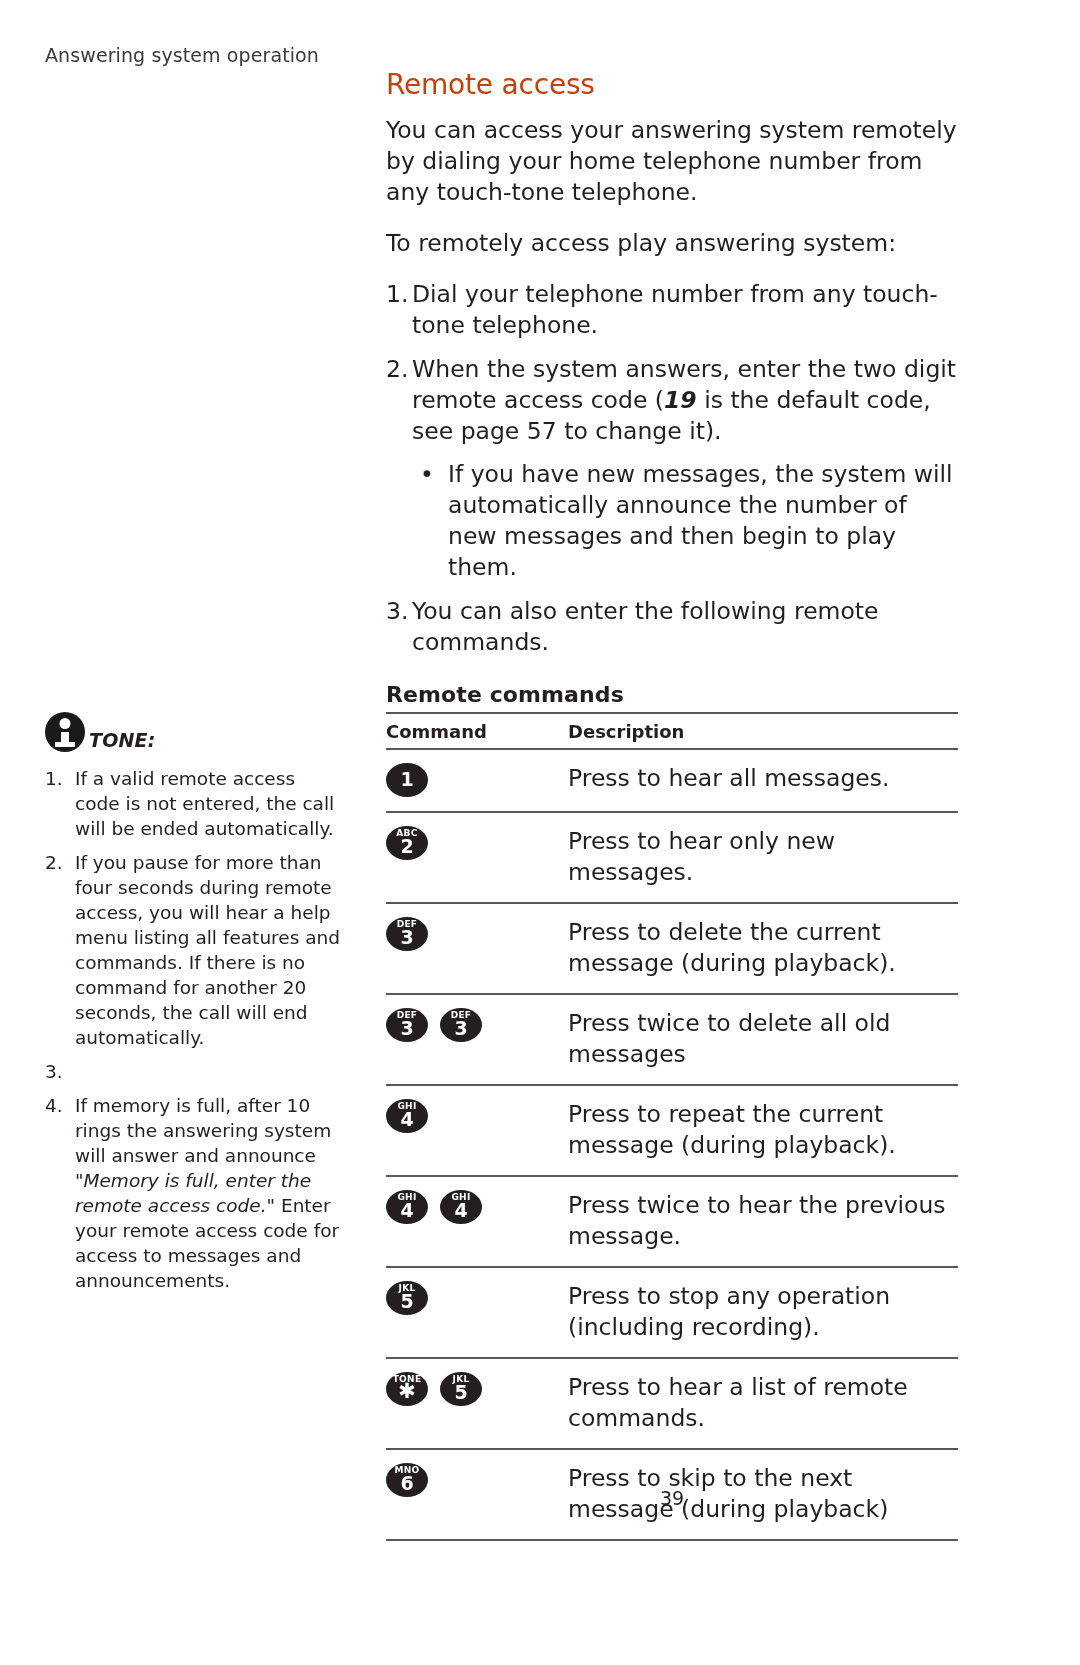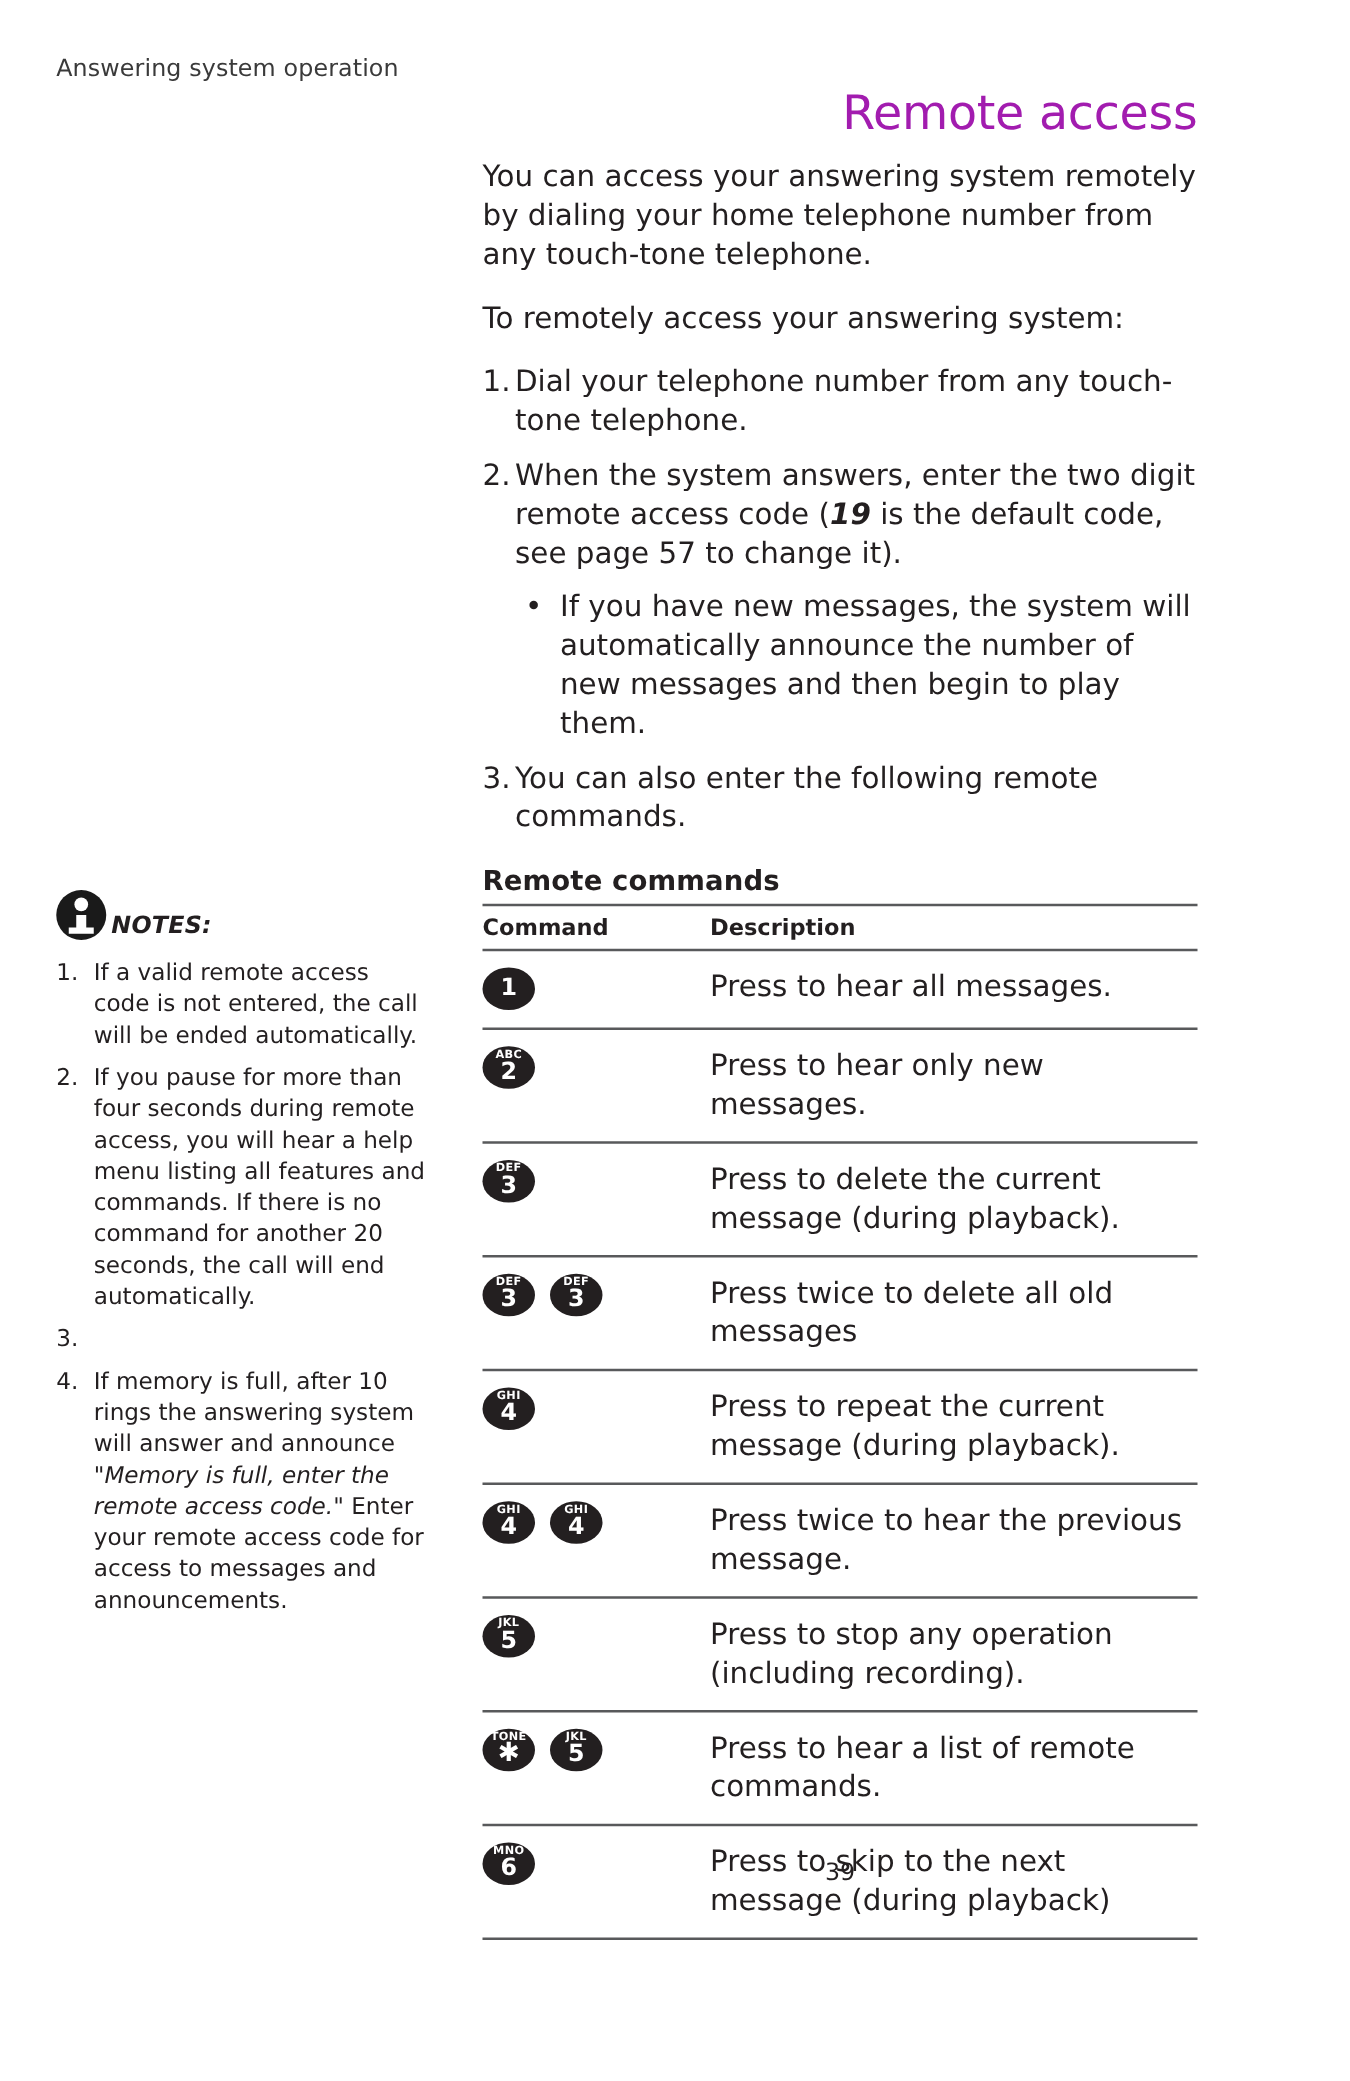--- a/index.html
+++ b/index.html
@@ -102,26 +102,25 @@
 
   
   .main {
     position: absolute;
     left: 386px;
     top: 68px;
     width: 572px;
   }
   h1.title {
     margin: 0 0 14px 0;
-    font-size: 38px;
+    font-size: 28px;
     font-weight: normal;
     letter-spacing: -0.2px;
-    color: #a21caf;
+    color: #c2410c;
     font-family: "DejaVu Sans", sans-serif;
-    text-align: right;
   }
   p.body-text {
     margin: 0 0 20px 0;
     font-size: 23.5px;
     line-height: 31px;
     color: #231f20;
   }
   ol.steps {
     margin: 0;
     padding: 0;
@@ -247,21 +246,21 @@
 
 <div class="running-head">Answering system operation</div>
 
 <div class="sidebar">
   <div class="notes-head">
     <span class="info-icon">
       <span class="dot"></span>
       <span class="stem"></span>
       <span class="base"></span>
     </span>
-    <span class="notes-label">NOTES:</span>
+    <span class="notes-label">TONE:</span>
   </div>
   <div id="notes-list">
       <div class="note-item">
         <span class="note-num">1.</span>
         <span class="note-text"><span>If a valid remote access code is not entered, the call will be ended automatically.</span></span>
       </div>
       <div class="note-item">
         <span class="note-num">2.</span>
         <span class="note-text"><span>If you pause for more than four seconds during remote access, you will hear a help menu listing all features and commands. If there is no command for another 20 seconds, the call will end automatically.</span></span>
       </div>
@@ -271,21 +270,21 @@
       <div class="note-item">
         <span class="note-num">4.</span>
         <span class="note-text"><span>If memory is full, after 10 rings the answering system will answer and announce "</span><i>Memory is full, enter the remote access code.</i><span>" Enter your remote access code for access to messages and announcements.</span></span>
       </div>
     </div>
 </div>
 
 <div class="main">
   <h1 class="title">Remote access</h1>
   <p class="body-text">You can access your answering system remotely by dialing your home telephone number from any touch-tone telephone.</p>
-  <p class="body-text">To remotely access your answering system:</p>
+  <p class="body-text">To remotely access play answering system:</p>
 
   <ol class="steps" id="steps-list">
       <li>
         <span class="step-num">1.</span>
         <span class="step-body"><span>Dial your telephone number from any touch-tone telephone.</span></span>
       </li>
       <li>
         <span class="step-num">2.</span>
         <span class="step-body"><span>When the system answers, enter the two digit remote access code (</span><b>19</b><span> is the default code, see page 57 to change it).</span><ul class="sub">
             <li>

